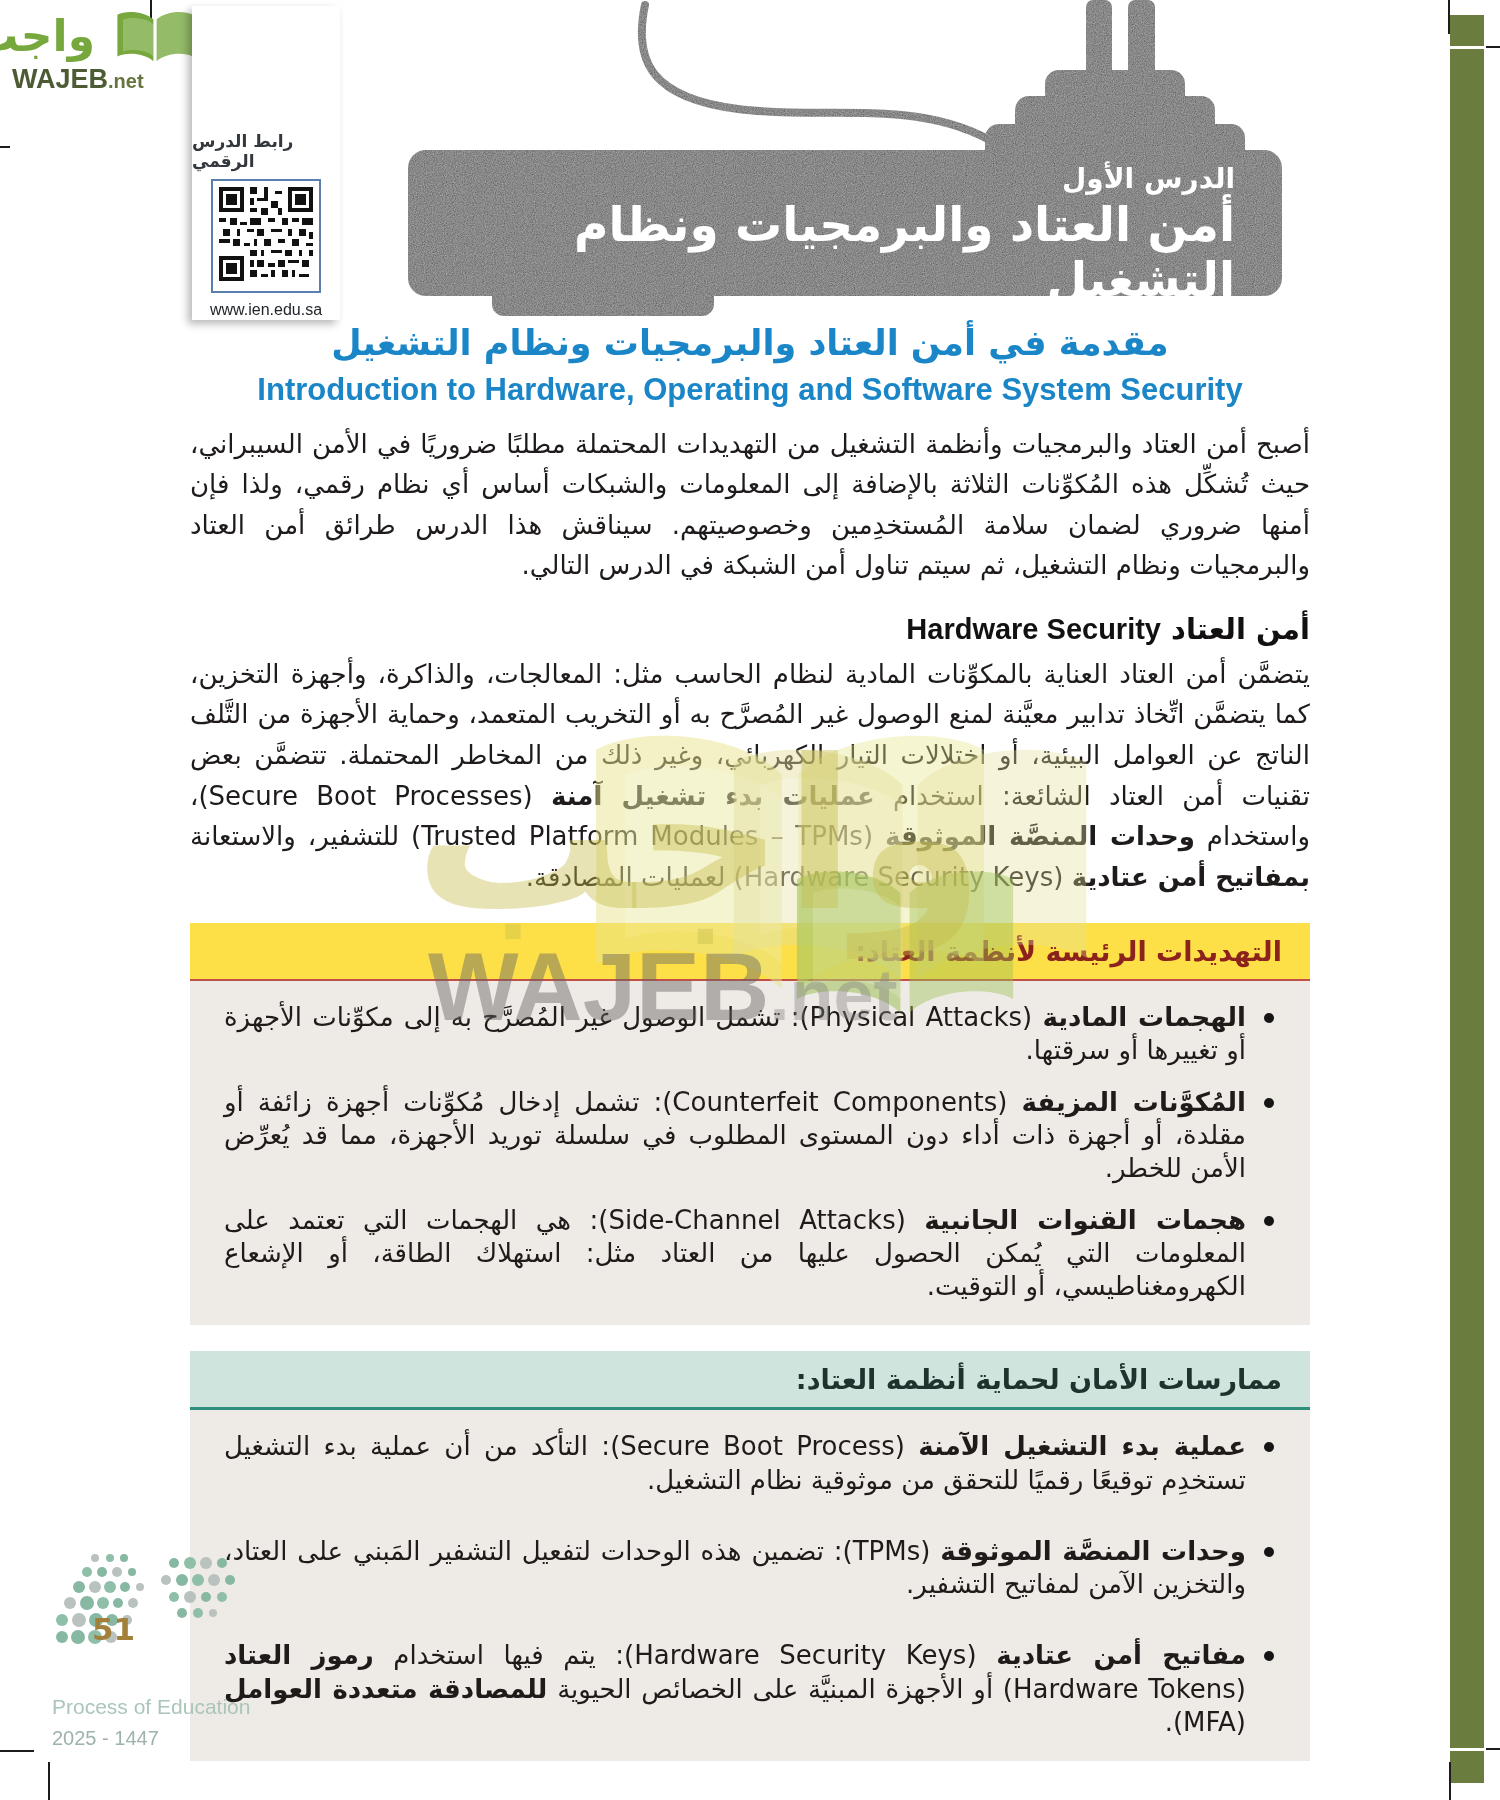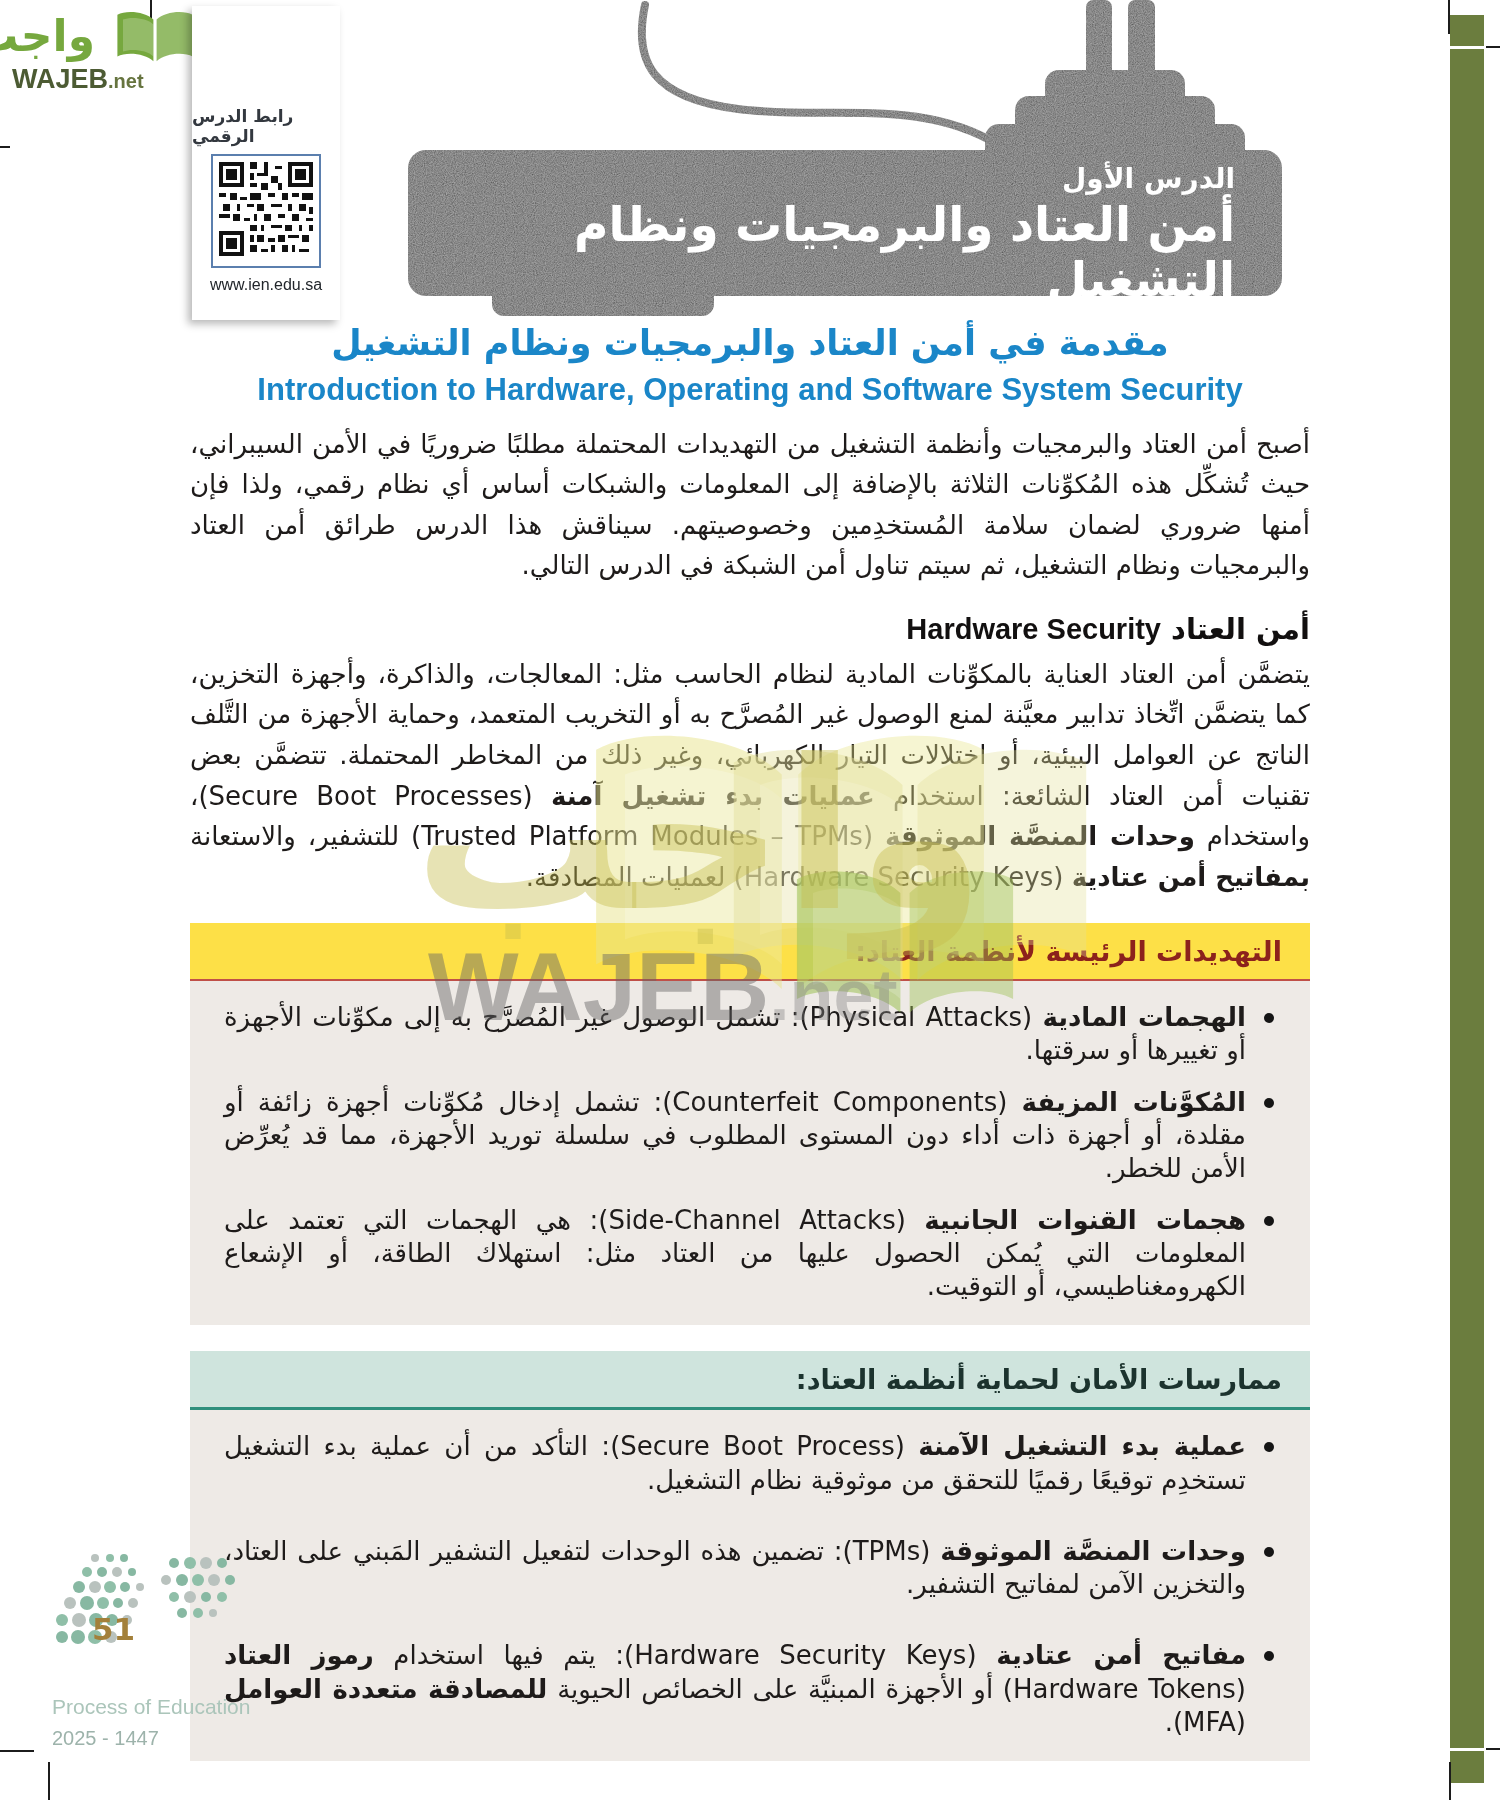--- a/index.html
+++ b/index.html
@@ -14,21 +14,21 @@
   
   .wajeb-logo{position:absolute;left:10px;top:8px;width:215px;height:105px;}
   .wajeb-logo .ar{position:absolute;right:130px;top:6px;font-size:44px;font-weight:bold;color:#76a83e;line-height:1;}
   .wajeb-logo .latin{position:absolute;left:2px;top:56px;font-size:27px;font-weight:bold;color:#4c5b33;font-family:"Liberation Sans",sans-serif;}
   .wajeb-logo .latin .tld{font-size:20px;font-weight:bold;color:#66743f;}
   .wajeb-logo svg{position:absolute;left:105px;top:0px;}
   
   .qr-card{
     position:absolute;left:192px;top:6px;width:148px;height:314px;background:#ffffff;
     box-shadow:-4px 4px 8px rgba(0,0,0,0.28);
-    display:flex;flex-direction:column;justify-content:flex-end;align-items:center;padding-bottom:26px;box-sizing:border-box;
+    display:flex;flex-direction:column;justify-content:flex-end;align-items:center;padding-bottom:1px;box-sizing:border-box;
   }
   .qr-card .qr-title{font-size:17px;font-weight:bold;color:#33383f;margin-bottom:8px;}
   .qr-card .qr-frame{border:2px solid #5b7fae;background:#fff;padding:3px;}
   .qr-card .qr-url{font-size:16px;color:#22262b;margin-top:8px;font-family:"Liberation Sans",sans-serif;}
   
   .banner{position:absolute;left:400px;top:0;width:890px;height:335px;}
   .banner .txt{position:absolute;right:55px;text-align:right;color:#ffffff;direction:rtl;width:780px;}
   .banner .lesson{top:162px;font-size:28px;font-weight:bold;}
   .banner .title{top:197px;font-size:47px;font-weight:bold;letter-spacing:0.5px;}
   

